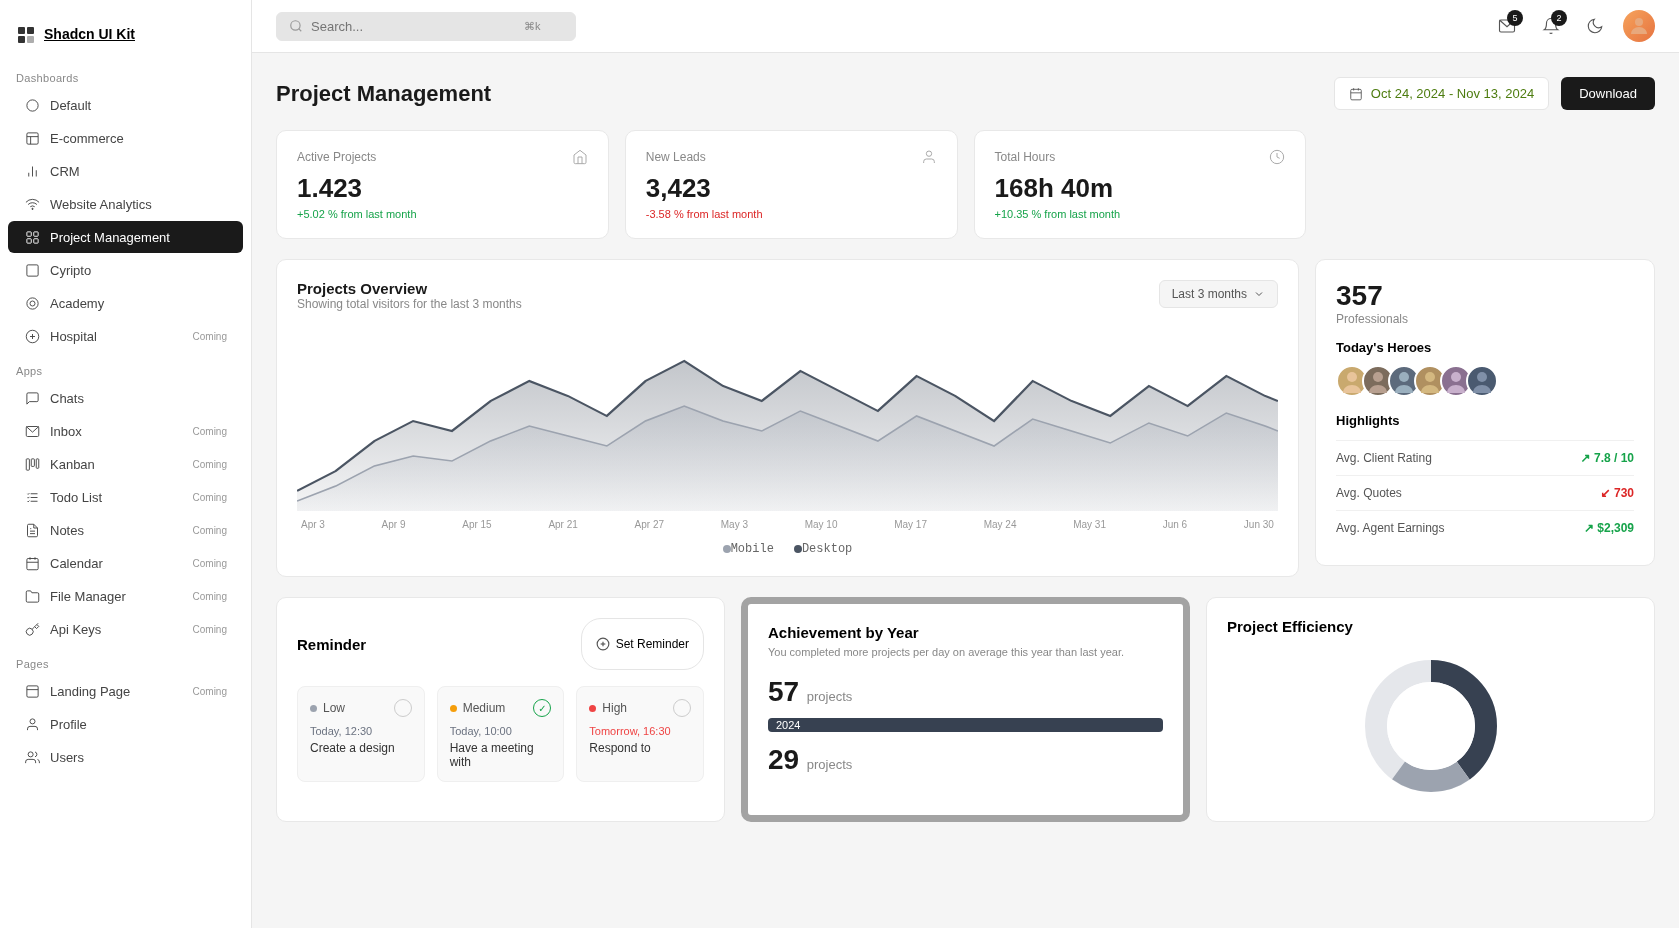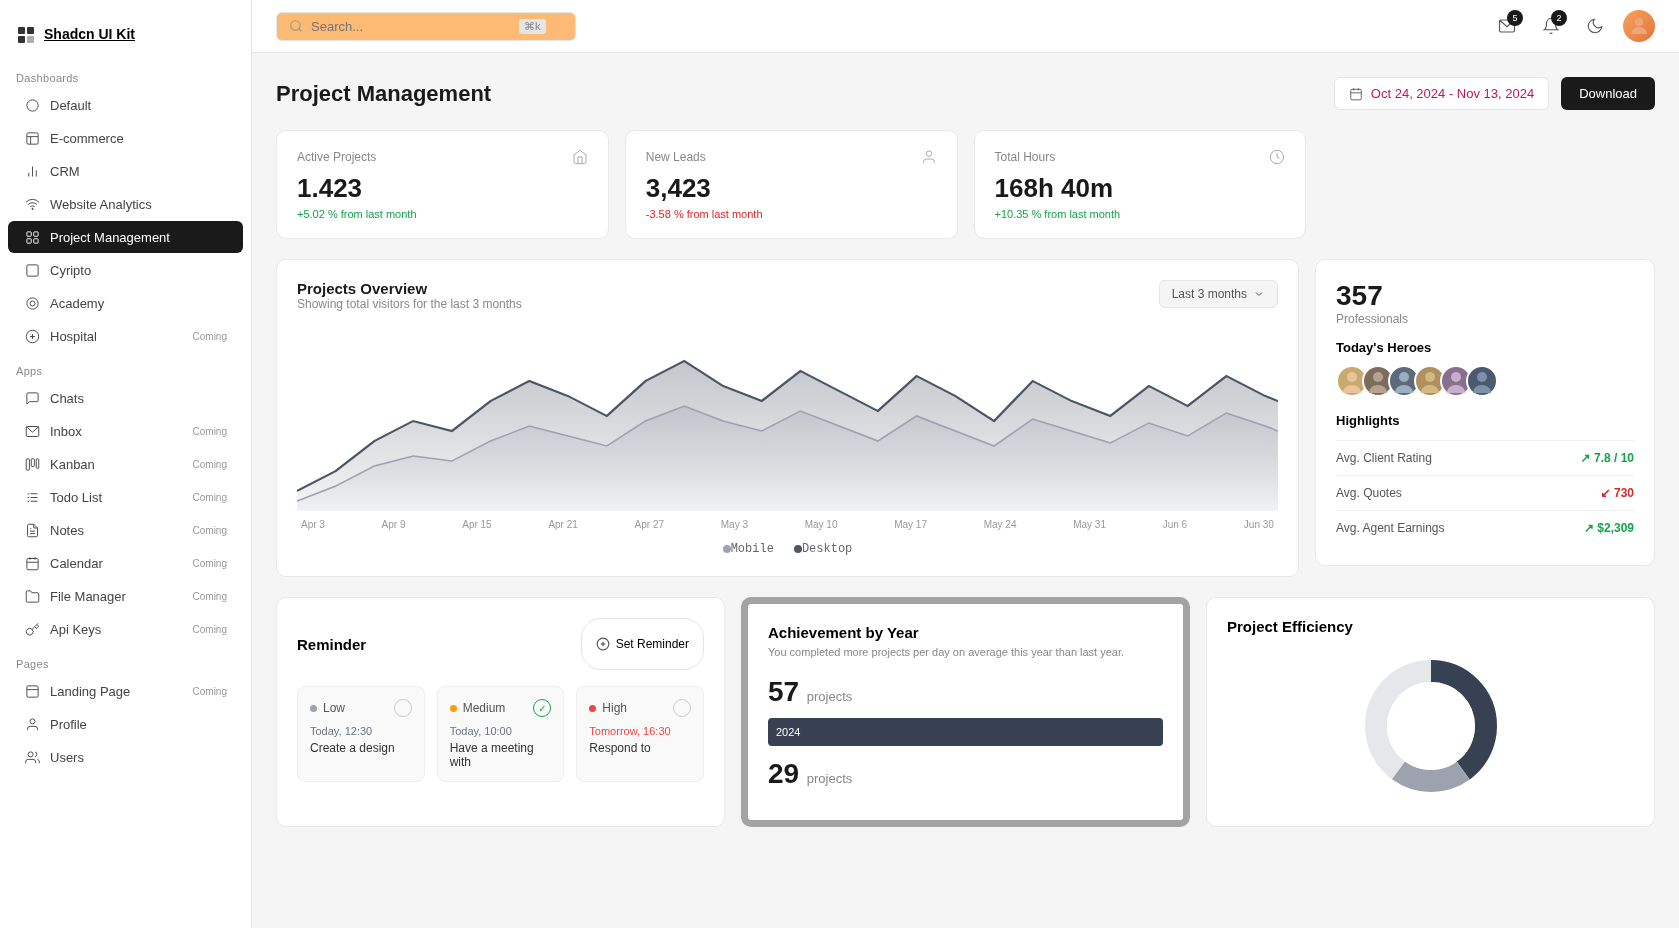--- a/index.html
+++ b/index.html
@@ -16,34 +16,34 @@
     }
     .sidebar-item.active { background: #1a1a1a; color: #fff; }
     .sidebar-item .coming-badge { margin-left: auto; font-size: 10px; color: #999; }
     .sidebar-item .si-icon { width: 16px; height: 16px; display: flex; align-items: center; justify-content: center; font-size: 13px; flex-shrink: 0; }
 
     
     #main { flex: 1; display: flex; flex-direction: column; overflow: hidden; }
 
     
     #topbar { background: #fff; border-bottom: 1px solid #e5e5e5; padding: 10px 24px; display: flex; align-items: center; gap: 12px; }
-    .search-box { display: flex; align-items: center; gap: 8px; background: #fdba74; border: 1px solid #e5e5e5; border-radius: 6px; padding: 6px 12px; width: 300px; }
+    .search-box { display: flex; align-items: center; gap: 8px; background: #e5e5e5; border: 1px solid #e5e5e5; border-radius: 6px; padding: 6px 12px; width: 300px; }
     .search-box input { border: none; background: transparent; outline: none; font-size: 13px; color: #666; width: 200px; }
     .search-kbd { background: #e5e5e5; border-radius: 3px; padding: 1px 5px; font-size: 11px; color: #888; }
     .topbar-actions { margin-left: auto; display: flex; align-items: center; gap: 12px; }
     .topbar-icon-btn { position: relative; width: 32px; height: 32px; display: flex; align-items: center; justify-content: center; cursor: pointer; color: #555; }
     .badge { position: absolute; top: 0; right: 0; background: #1a1a1a; color: #fff; border-radius: 50%; width: 16px; height: 16px; font-size: 9px; display: flex; align-items: center; justify-content: center; }
     .avatar { width: 32px; height: 32px; border-radius: 50%; background: linear-gradient(135deg, #f6a35c, #e67340); display: flex; align-items: center; justify-content: center; overflow: hidden; cursor: pointer; }
 
     
     #content { flex: 1; overflow-y: auto; padding: 24px; background: #f5f5f5; }
 
     .page-header { display: flex; align-items: center; justify-content: space-between; margin-bottom: 20px; }
     .page-title { font-size: 22px; font-weight: 600; color: #1a1a1a; }
-    .date-range-btn { display: flex; align-items: center; gap: 8px; background: #fff; border: 1px solid #e5e5e5; border-radius: 6px; padding: 8px 14px; font-size: 13px; color: #be185d; cursor: pointer; }
+    .date-range-btn { display: flex; align-items: center; gap: 8px; background: #fff; border: 1px solid #e5e5e5; border-radius: 6px; padding: 8px 14px; font-size: 13px; color: #4d7c0f; cursor: pointer; }
     .download-btn { background: #1a1a1a; color: #fff; border: none; border-radius: 6px; padding: 9px 18px; font-size: 13px; cursor: pointer; font-weight: 500; }
 
     
     .stats-row { display: grid; grid-template-columns: repeat(4, 1fr); gap: 16px; margin-bottom: 20px; }
     .stat-card { background: #fff; border-radius: 10px; padding: 18px 20px; border: 1px solid #e8e8e8; }
     .stat-label { font-size: 12px; color: #888; margin-bottom: 8px; display: flex; align-items: center; justify-content: space-between; }
     .stat-value { font-size: 26px; font-weight: 700; color: #1a1a1a; margin-bottom: 4px; }
     .stat-change { font-size: 11px; }
     .stat-change.positive { color: #16a34a; }
     .stat-change.negative { color: #dc2626; }
@@ -99,21 +99,21 @@
     .reminder-time.medium { color: #6b7280; }
     .reminder-time.high { color: #ef4444; }
     .reminder-desc { font-size: 12px; color: #333; }
 
     .achievement-card { background: #fff; border-radius: 10px; padding: 20px; border: 7px solid #a3a3a3; }
     .achievement-title { font-size: 15px; font-weight: 600; margin-bottom: 4px; }
     .achievement-subtitle { font-size: 11px; color: #888; margin-bottom: 16px; line-height: 1.4; }
     .achievement-stat { margin-bottom: 10px; }
     .achievement-num { font-size: 28px; font-weight: 700; color: #1a1a1a; display: inline; }
     .achievement-unit { font-size: 13px; color: #888; margin-left: 4px; }
-    .achievement-bar { height: 28px; border-radius: 4px; margin-top: 6px; display: flex; align-items: center; padding: 0 8px; font-size: 11px; color: #fff; font-weight: 500; }
+    .achievement-bar { height: 14px; border-radius: 4px; margin-top: 6px; display: flex; align-items: center; padding: 0 8px; font-size: 11px; color: #fff; font-weight: 500; }
     .achievement-bar.dark { background: #374151; }
 
     .efficiency-card { background: #fff; border-radius: 10px; padding: 20px; border: 1px solid #e8e8e8; display: flex; flex-direction: column; align-items: center; }
     .efficiency-title { font-size: 15px; font-weight: 600; margin-bottom: 16px; align-self: flex-start; }
   </style>
 </head>
 <body>
 
 <nav id="sidebar">
   <div class="sidebar-logo">

